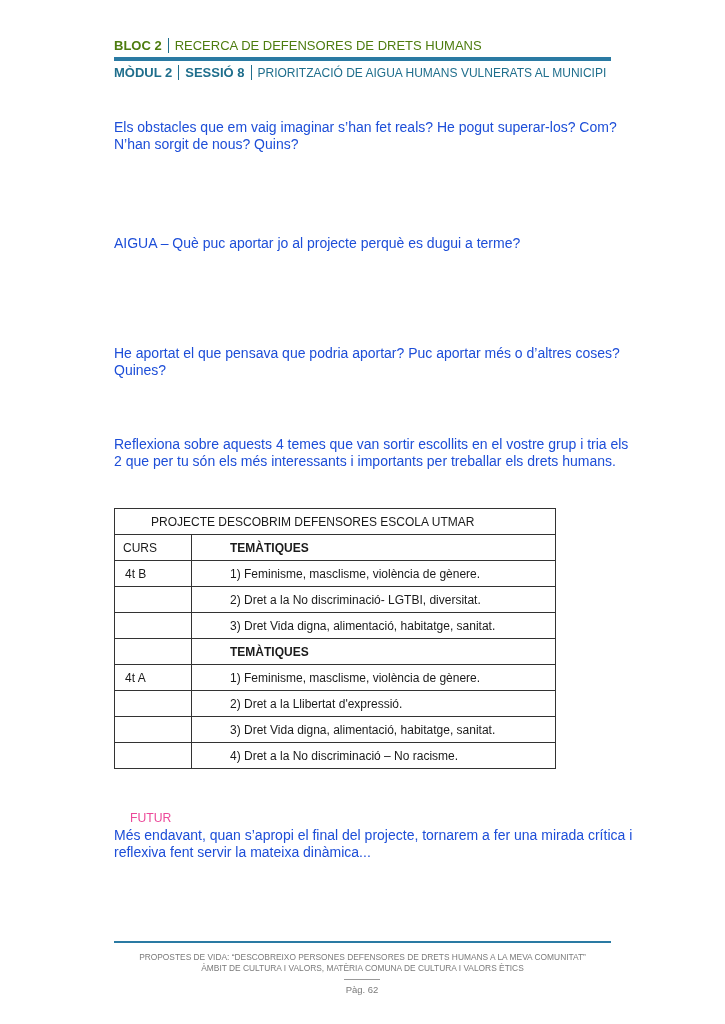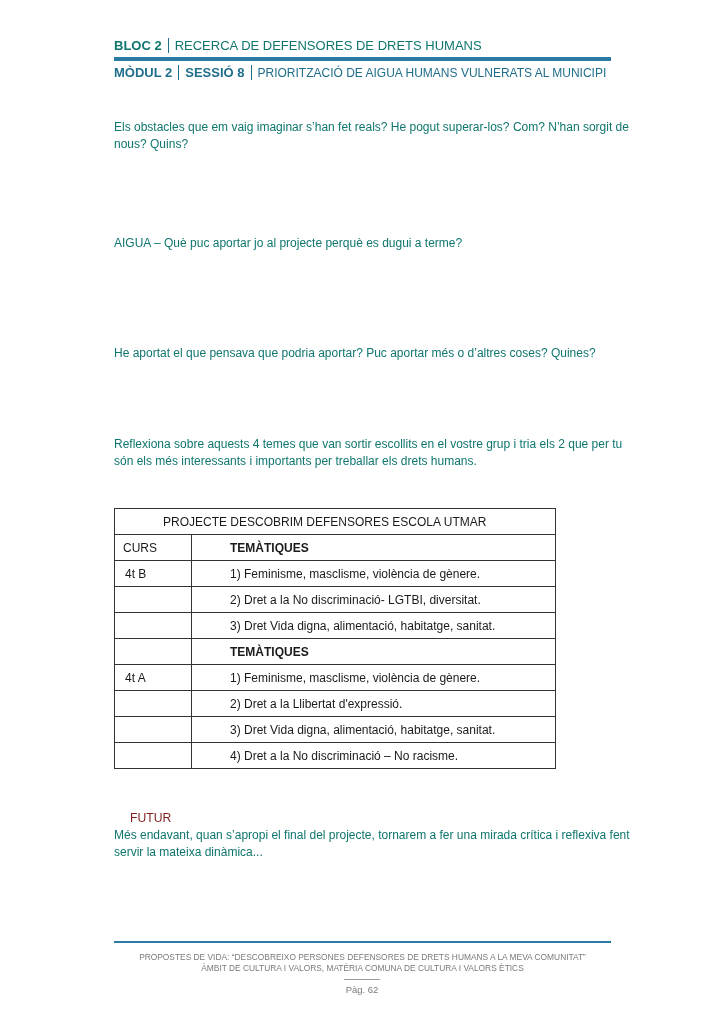--- a/index.html
+++ b/index.html
@@ -13,21 +13,21 @@
       position: relative;
       overflow: hidden;
       font-family: "Liberation Sans", "DejaVu Sans", sans-serif;
       color: #1a1a1a;
     }
     .hdr1 {
       position: absolute;
       left: 114px;
       top: 38px;
       font-size: 13px;
-      color: #0f766e;
+      color: #4d7c0f;
       letter-spacing: 0px;
       white-space: nowrap;
     }
     .hdr1 .bold, .hdr2 .bold {
       font-weight: bold;
     }
     .sep {
       display: inline-block;
       width: 1px;
       height: 15px;
@@ -51,23 +51,23 @@
       color: #1f6e8c;
       white-space: nowrap;
     }
     .hdr2 .light {
       font-size: 12px;
     }
     .para {
       position: absolute;
       left: 114px;
       width: 520px;
-      font-size: 12px;
+      font-size: 14px;
       line-height: 17px;
-      color: #0f766e;
+      color: #1d4ed8;
     }
     table.topics {
       position: absolute;
       left: 114px;
       top: 508px;
       width: 442px;
       border-collapse: collapse;
       font-size: 12px;
       color: #1a1a1a;
     }
@@ -79,38 +79,38 @@
       white-space: nowrap;
     }
     table.topics td.col1 {
       width: 66px;
     }
     table.topics td.col2 {
       padding-left: 38px;
     }
     table.topics td.title {
       text-align: left;
-      padding-left: 48px;
+      padding-left: 36px;
     }
     table.topics td.curs-hdr {
       font-weight: normal;
       padding-left: 8px;
     }
     table.topics td.tem-hdr {
       font-weight: bold;
     }
     table.topics td.curs {
       padding-left: 10px;
     }
     .futur-label {
       position: absolute;
       left: 130px;
       top: 811px;
       font-size: 12.2px;
-      color: #7f1d1d;
+      color: #ec4899;
     }
     .footer-rule {
       position: absolute;
       left: 114px;
       top: 941px;
       width: 497px;
       height: 2px;
       background: #2a7aa3;
     }
     .footer-text {

